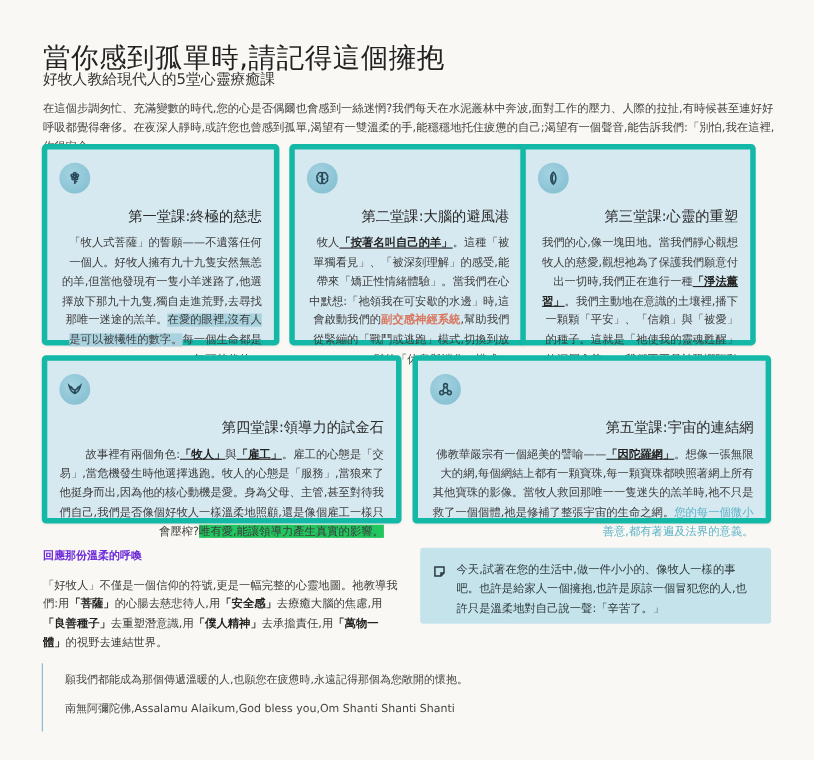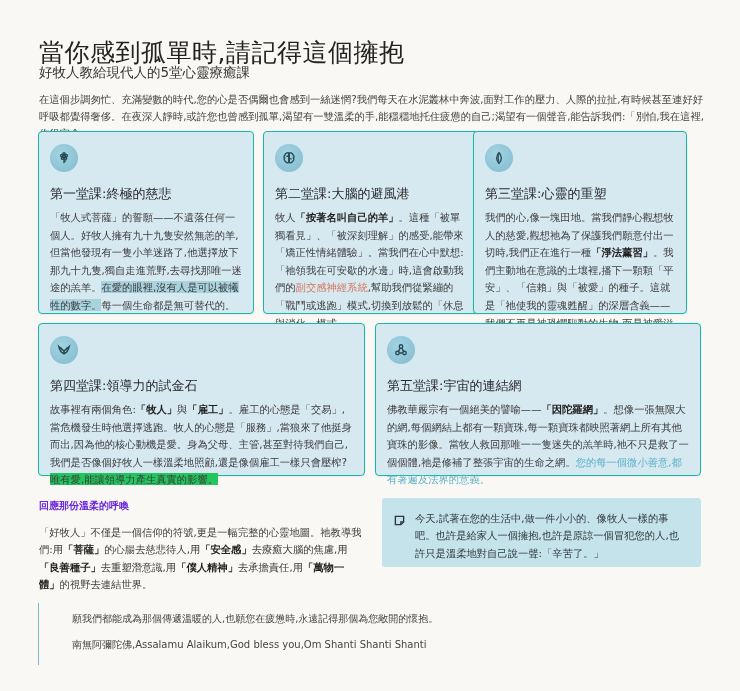--- a/index.html
+++ b/index.html
@@ -16,44 +16,45 @@
       font-size: 13.5px; color: #333; line-height: 18px;
     }
     .intro {
       position: absolute; left: 39px; top: 91px; width: 665px;
       font-size: 10.3px; line-height: 17px; color: #444;
     }
 
     .card {
       position: absolute;
       background: #d6e8f0;
-      border: 1px solid #14b8a6;
+      border: 5px solid #14b8a6;
       border-radius: 4px;
       box-shadow: 0 1px 2px rgba(0,0,0,0.05);
       padding: 12px 11px 10px 11px;
+      text-align: right;
     }
     .icon-circle {
       width: 28px; height: 28px; border-radius: 50%;
       background: radial-gradient(circle at 40% 35%, #a4d3e1, #7fbccf);
       display: flex; align-items: center; justify-content: center;
       margin-left: 0px; margin-top: 0px;
     }
     .icon-circle svg { width: 14px; height: 14px; stroke: #2a4b5a; fill: none; stroke-width: 1.6; }
     .card-title {
       margin-top: 13px;
       font-size: 13px; color: #2a2a2a; line-height: 18px;
     }
     .card-body {
       margin-top: 6px;
       font-size: 10.3px; line-height: 17.6px; color: #3c3c3c;
     }
-    .card-body b { font-weight: 700; color: #222; }
+    .card-body b { font-weight: 700; color: #222; text-decoration: underline; }
     .hl-blue { background: #a9d2df; }
     .hl-pink { background: #22c55e; }
-    .txt-orange { color: #d8765e; }
+    .txt-orange { color: #d8765e; font-weight: bold; }
     .txt-teal { color: #5bb2c8; }
 
     #card-1 { left: 38px; top: 131px; width: 216px; height: 183px; }
     #card-2 { left: 263px; top: 131px; width: 216px; height: 183px; }
     #card-3 { left: 473px; top: 131px; width: 214px; height: 183px; }
     #card-4 { left: 38px; top: 323px; width: 327px; height: 153px; }
     #card-5 { left: 375px; top: 323px; width: 326px; height: 153px; }
 
     .section-title {
       position: absolute; left: 39px; top: 496px;
@@ -72,21 +73,21 @@
       font-size: 10.3px; line-height: 17.4px; color: #2f3a3e;
     }
     .callout-icon {
       position: absolute; left: 12px; top: 16px; width: 11px; height: 11px;
     }
     .callout-icon svg { width: 11px; height: 11px; stroke: #2a3a40; fill: none; stroke-width: 1.5; }
 
     .closing {
       position: absolute; left: 38px; top: 603px; height: 62px; width: 420px;
       border-left: 1.5px solid #7ab7cc;
-      padding-left: 33px; padding-top: 9px;
+      padding-left: 20px; padding-top: 9px;
       font-size: 10px; color: #444; line-height: 14px;
     }
     .closing .line2 { margin-top: 12px; }
   </style>
 </head>
 <body>
 
 <h1 class="page-title">當你感到孤單時,請記得這個擁抱</h1>
 <div class="page-subtitle">好牧人教給現代人的5堂心靈療癒課</div>
 <p class="intro">在這個步調匆忙、充滿變數的時代,您的心是否偶爾也會感到一絲迷惘?我們每天在水泥叢林中奔波,面對工作的壓力、人際的拉扯,有時候甚至連好好呼吸都覺得奢侈。在夜深人靜時,或許您也曾感到孤單,渴望有一雙溫柔的手,能穩穩地托住疲憊的自己;渴望有一個聲音,能告訴我們:「別怕,我在這裡,你很安全。」</p>

